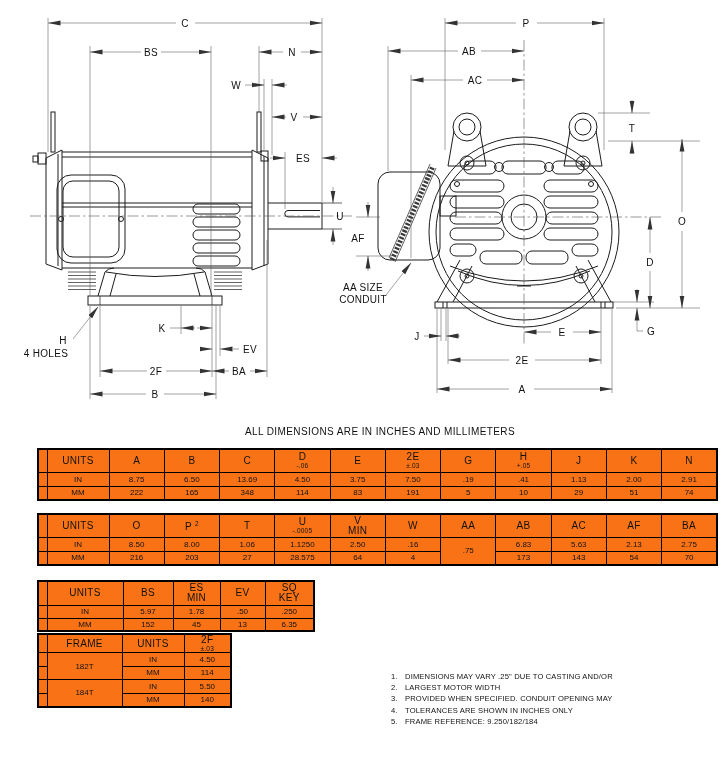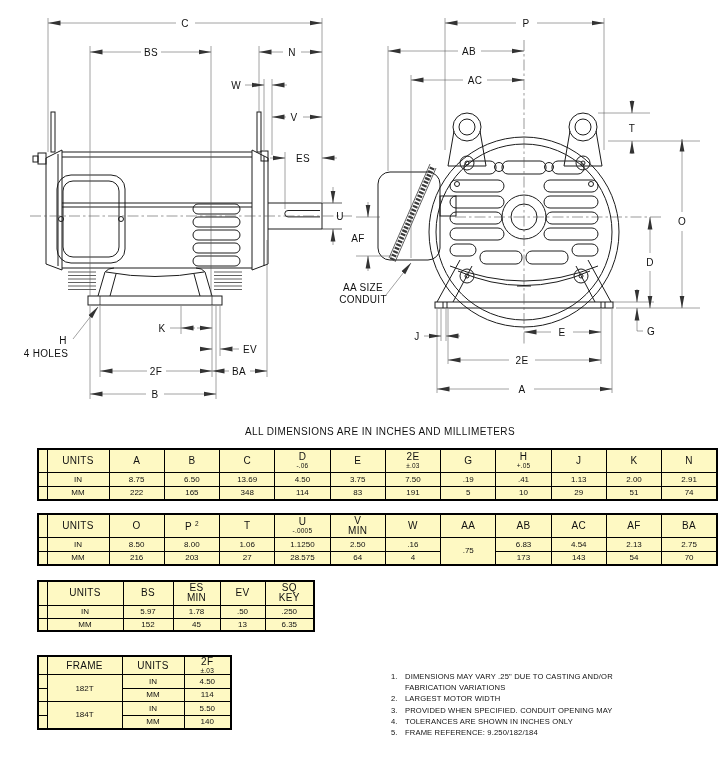--- a/index.html
+++ b/index.html
@@ -1,32 +1,32 @@
 <!DOCTYPE html>
 <html><head>
 <meta charset="utf-8">
 <style>
   html,body{margin:0;padding:0;background:#fff;}
   .sheet{position:relative;width:727px;height:784px;background:#fff;font-family:"Liberation Sans",sans-serif;color:#111;overflow:hidden;}
   .drawing{position:absolute;left:0;top:0;}
   .sheet-title{position:absolute;left:0;top:426px;width:760px;text-align:center;font-size:10px;letter-spacing:.4px;}
-  table.dim{position:absolute;border-collapse:collapse;table-layout:fixed;border:2px solid #000;background:#fef9c3;}
+  table.dim{position:absolute;border-collapse:collapse;table-layout:fixed;border:2px solid #000;background:#f97316;}
   table.dim td,table.dim th{border:1px solid #000;text-align:center;vertical-align:middle;padding:0;font-weight:normal;overflow:hidden;}
   table.dim .hl{font-size:10px;line-height:10px;letter-spacing:.3px;}
   table.dim .ht{font-size:6.5px;line-height:7px;letter-spacing:.2px;}
   table.dim sup{font-size:6.5px;vertical-align:super;}
   table.dim td{font-size:8px;}
   #t1{left:37px;top:448px;width:681px;}
   #t2{left:37px;top:513px;width:681px;}
   #t1 tr.hdr,#t2 tr.hdr{height:23px;}
   #t1 tr.d,#t2 tr.d{height:14px;}
   #t3{left:37px;top:580px;width:277px;}
   #t3 tr.hdr{height:24px;}
   #t3 tr.d{height:13px;}
-  #t4{left:37px;top:655px;width:193px;}
+  #t4{left:37px;top:633px;width:193px;}
   #t4 tr.hdr{height:18px;}
   #t4 tr.d{height:13.5px;}
   .notes{position:absolute;left:391px;top:671px;width:333px;font-size:7.6px;line-height:11.2px;letter-spacing:.15px;}
   .note{display:flex;}
   .note .num{width:14px;flex:0 0 14px;}
   svg text{font-family:"Liberation Sans",sans-serif;font-size:10px;fill:#111;letter-spacing:.3px;}
   svg .o{stroke:#1c1c1c;stroke-width:1;fill:none;}
   svg .o2{stroke:#1c1c1c;stroke-width:.7;fill:none;}
   svg .x{stroke:#555;stroke-width:.55;fill:none;}
   svg .cl{stroke:#555;stroke-width:.6;fill:none;stroke-dasharray:11 3 2.5 3;}
@@ -426,21 +426,21 @@
     <td></td>
     <td>IN</td>
           <td>8.50</td>
     <td>8.00</td>
           <td>1.06</td>
     <td>1.1250</td>
           <td>2.50</td>
     <td>.16</td>
     <td rowspan="2">.75</td>
     <td>6.83</td>
-          <td>4.54</td>
+          <td>5.63</td>
     <td>2.13</td>
           <td>2.75</td>
   </tr>
   <tr class="d">
     <td></td>
     <td>MM</td>
           <td>216</td>
     <td>203</td>
           <td>27</td>
     <td>28.575</td>
@@ -547,21 +547,20 @@
     <td>140</td>
   </tr>
 </tbody>
     </table>
 
 <div class="notes">
   <div class="note">
     <span class="num">1.</span>
     <div>
       <div>DIMENSIONS MAY VARY .25" DUE TO CASTING AND/OR</div>
-      <div>FABRICATION VARIATIONS</div>
     </div>
   </div>
   <div class="note">
     <span class="num">2.</span>
     <div>
           <div>LARGEST MOTOR WIDTH</div>
         </div>
   </div>
   <div class="note">
     <span class="num">3.</span>

